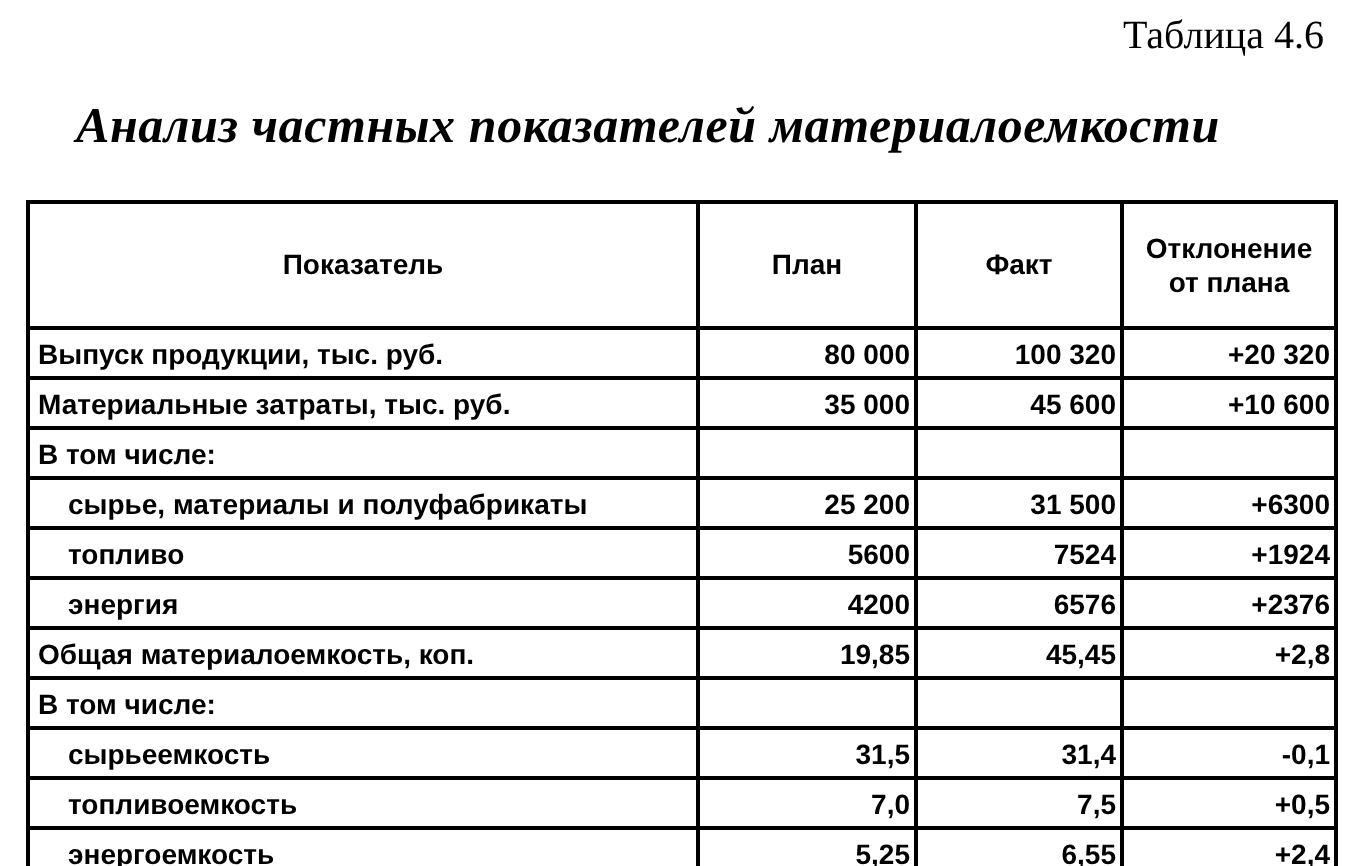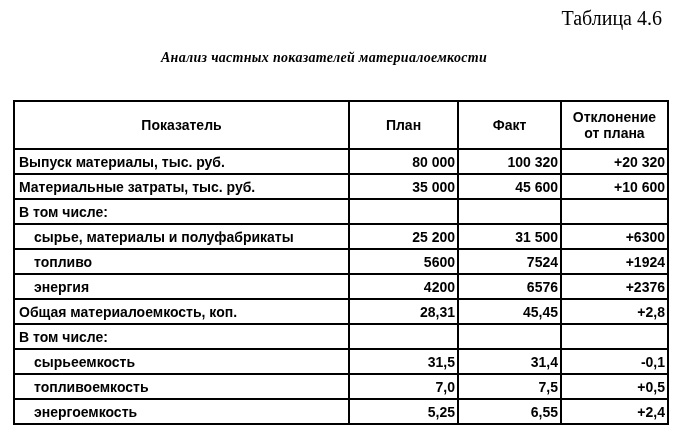--- a/index.html
+++ b/index.html
@@ -26,41 +26,41 @@
   }
   .doc-title {
     position: absolute;
     top: 50px;
     left: 0;
     width: 648px;
     text-align: center;
     font-family: "Liberation Serif", serif;
     font-style: italic;
     font-weight: bold;
-    font-size: 14px;
+    font-size: 25px;
     letter-spacing: 0.3px;
     color: #000;
   }
   table.data-table {
     position: absolute;
     top: 100px;
     left: 13px;
     width: 654px;
     border-collapse: collapse;
     table-layout: fixed;
     background: #fff;
   }
   .data-table th,
   .data-table td {
     border: 2px solid #000000;
     overflow: hidden;
     white-space: nowrap;
   }
   .data-table thead tr {
-    height: 48px;
+    height: 63px;
   }
   .data-table th {
     font-size: 14px;
     font-weight: bold;
     text-align: center;
     vertical-align: middle;
     line-height: 1.15;
     padding: 2px 3px;
     white-space: normal;
   }
@@ -102,21 +102,21 @@
   <thead>
     <tr>
       <th>Показатель</th>
       <th>План</th>
       <th>Факт</th>
       <th>Отклонение от плана</th>
     </tr>
   </thead>
   <tbody id="table-body">
       <tr>
-    <td class="c-ind">Выпуск материалы, тыс. руб.</td>
+    <td class="c-ind">Выпуск продукции, тыс. руб.</td>
     <td class="c-num">80 000</td>
     <td class="c-num">100 320</td>
     <td class="c-num">+20 320</td>
   </tr>
       <tr>
     <td class="c-ind">Материальные затраты, тыс. руб.</td>
     <td class="c-num">35 000</td>
     <td class="c-num">45 600</td>
     <td class="c-num">+10 600</td>
   </tr>
@@ -139,21 +139,21 @@
     <td class="c-num">+1924</td>
   </tr>
       <tr>
     <td class="c-ind indent">энергия</td>
     <td class="c-num">4200</td>
     <td class="c-num">6576</td>
     <td class="c-num">+2376</td>
   </tr>
       <tr>
     <td class="c-ind">Общая материалоемкость, коп.</td>
-    <td class="c-num">28,31</td>
+    <td class="c-num">19,85</td>
     <td class="c-num">45,45</td>
     <td class="c-num">+2,8</td>
   </tr>
       <tr>
     <td class="c-ind">В том числе:</td>
     <td class="c-num"></td>
     <td class="c-num"></td>
     <td class="c-num"></td>
   </tr>
       <tr>

